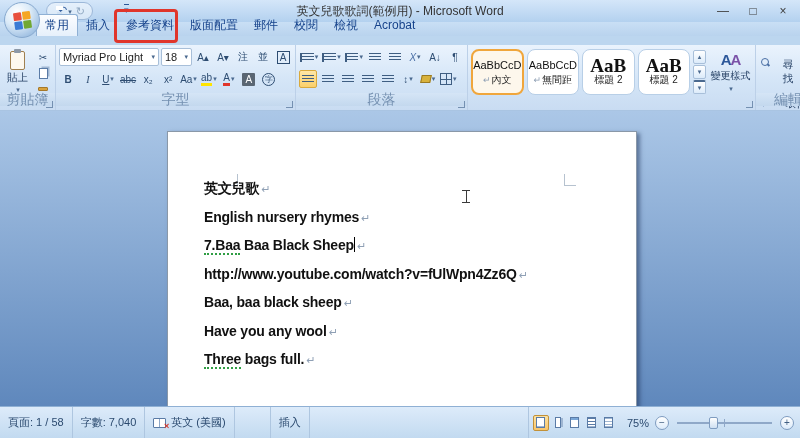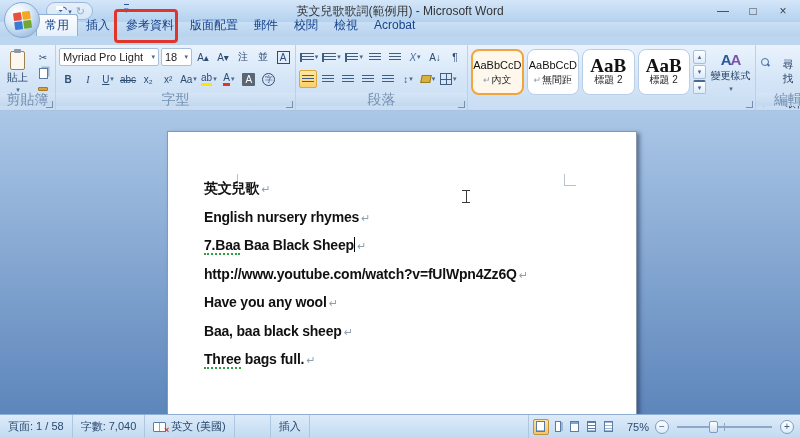--- a/index.html
+++ b/index.html
@@ -127,21 +127,21 @@
     letter-spacing:-0.2px; }
   .squig:empty { display:none; }
   .squig { border-bottom:2px dotted #2f9e44; }
   .pmark { color:#8fa0b5; font-size:11px; font-weight:400; margin-left:2px; }
   .caret { display:inline-block; width:1px; height:15px; background:#000; vertical-align:-2px; }
   .ibeam { position:absolute; left:294px; top:58px; width:8px; height:13px;
     border-top:1px solid #3a3a3a; border-bottom:1px solid #3a3a3a;
     background:linear-gradient(#3a3a3a,#3a3a3a) center/1px 100% no-repeat; }
 
   
-  .statusbar { position:absolute; bottom:0; left:0; right:0; height:24px;
+  .statusbar { position:absolute; bottom:0; left:0; right:0; height:32px;
     background:linear-gradient(#ddebfa,#c2daf0); border-top:1px solid #8fb0d4;
     display:flex; align-items:center; font-size:11px; color:#2b4a6f; }
   .scell { height:100%; display:flex; align-items:center; padding:0 8px; border-right:1px solid #aec6e0; }
   .book { width:13px; height:10px; background:#fff; border:1px solid #5a7ba6; border-radius:1px;
     position:relative; margin-right:5px; }
   .book::before { content:""; position:absolute; left:5px; top:0; width:1px; height:8px; background:#8fa8c8; }
   .book-x { position:absolute; right:-4px; bottom:-4px; color:#d63426; font-size:9px; font-weight:bold; }
   .sspacer { flex:1; }
   .views { display:flex; align-items:center; gap:1px; border-left:1px solid #aec6e0; padding:0 4px; height:100%; }
   .vbtn { width:16px; height:16px; display:flex; align-items:center; justify-content:center; border-radius:2px; }
@@ -392,22 +392,22 @@
 
 <div class="docarea">
   <div class="page">
     <span class="crop tl"></span>
     <span class="crop tr"></span>
     <div class="doc-text">
       <div class="doc-line"><span>英文兒歌</span><span class="pmark">↵</span></div>
       <div class="doc-line"><span>English nursery rhymes</span><span class="pmark">↵</span></div>
       <div class="doc-line"><span class="squig">7.Baa</span><span> Baa Black Sheep</span><span class="caret"></span><span class="pmark">↵</span></div>
       <div class="doc-line"><span>http://www.youtube.com/watch?v=fUlWpn4Zz6Q</span><span class="pmark">↵</span></div>
+      <div class="doc-line"><span>Baa, baa black sheep</span><span class="pmark">↵</span></div>
       <div class="doc-line"><span>Have you any wool</span><span class="pmark">↵</span></div>
-      <div class="doc-line"><span>Baa, baa black sheep</span><span class="pmark">↵</span></div>
       <div class="doc-line"><span class="squig">Three</span><span> bags full.</span><span class="pmark">↵</span></div>
     </div>
     <span class="ibeam"></span>
   </div>
 </div>
 
 <div class="statusbar">
   <div class="scell">頁面: 1 / 58</div>
   <div class="scell">字數: 7,040</div>
   <div class="scell">

